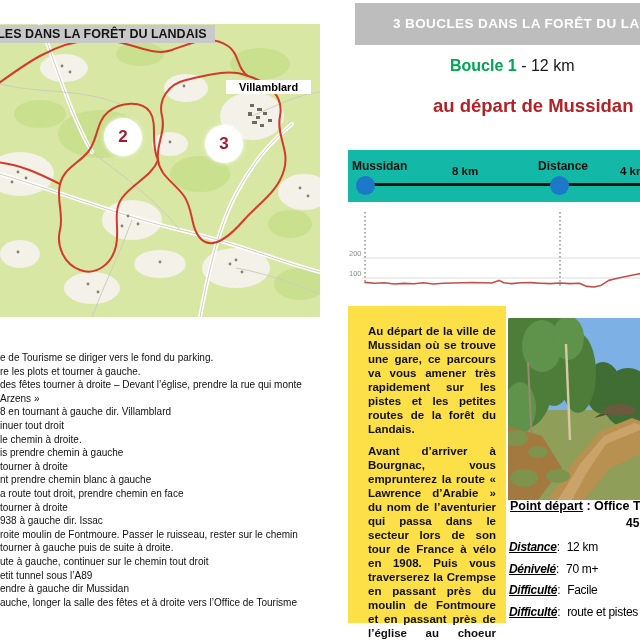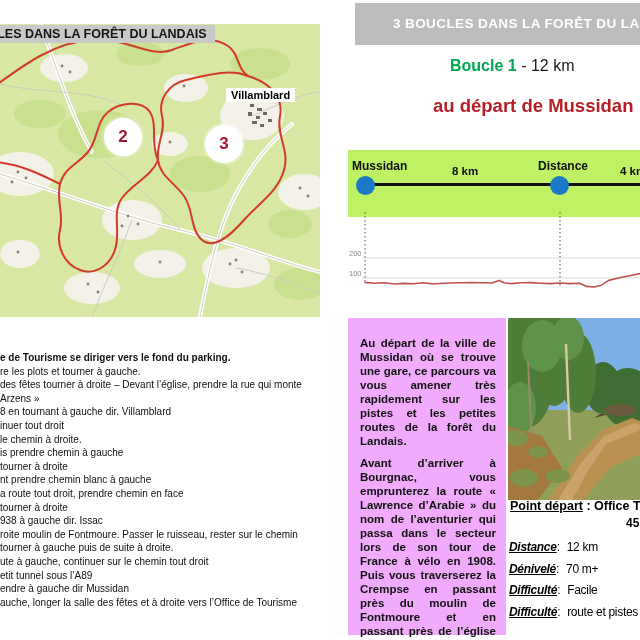--- a/index.html
+++ b/index.html
@@ -4,57 +4,57 @@
 <style>
   html,body{margin:0;padding:0}
   body{width:640px;height:640px;position:relative;overflow:hidden;background:#fff;
        font-family:"Liberation Sans",sans-serif;color:#1a1a1a}
 
   
   .map-wrap{position:absolute;left:0;top:24px;width:320px;height:293px}
   .left-banner{position:absolute;left:-58px;top:25px;height:18px;line-height:18px;
        background:#c9c9c9;color:#141414;font-weight:bold;font-size:12.5px;
        padding:0 8px;white-space:nowrap}
-  .town-label{position:absolute;left:226px;top:88px;background:#fff;padding:1px 5px;
+  .town-label{position:absolute;left:226px;top:80px;background:#fff;padding:1px 13px;
        font-weight:bold;font-size:11px;color:#000}
   .badge{position:absolute;width:38px;height:38px;border-radius:50%;background:#fff;
        color:#a6192e;font-weight:bold;font-size:17px;display:flex;align-items:center;
        justify-content:center;box-shadow:0 0 4px rgba(255,255,255,.9)}
   .badge2{left:104px;top:118px}
   .badge3{left:205px;top:125px}
   .directions{position:absolute;left:0;top:351px;width:319px;font-size:10px;
        line-height:13.6px;color:#111}
   .dir-line{white-space:nowrap;overflow:hidden;max-width:319px}
-  .dir-bold{font-weight:bold}
+  .dir-bold{font-weight:normal}
 
   
   .right-banner{position:absolute;left:355px;top:3px;width:430px;height:42px;
        background:#bdbdbd;color:#fff;font-weight:bold;font-size:13.5px;
        line-height:42px;padding-left:38px;white-space:nowrap;letter-spacing:.4px}
   .loop-title{position:absolute;left:450px;top:57px;font-size:16px;white-space:nowrap}
   .loop-name{color:#00a651;font-weight:bold}
   .loop-dist{color:#1a1a1a}
   .subtitle{position:absolute;left:433px;top:95px;font-size:18.5px;font-weight:bold;
        color:#b42025;white-space:nowrap}
 
-  .band{position:absolute;left:348px;top:150px;width:292px;height:67px;background:#bef264}
+  .band{position:absolute;left:348px;top:150px;width:292px;height:52px;background:#14b8a6}
   .band-line{position:absolute;left:17px;top:33px;width:283px;height:3px;background:#111}
   .dot{position:absolute;width:19px;height:19px;border-radius:50%;background:#1d78c8;top:26px}
   .dot1{left:8px}.dot2{left:202px}
   .station{position:absolute;top:9px;font-weight:bold;font-size:12px;color:#111;white-space:nowrap}
   .station1{left:4px}.station2{left:190px}
   .seg{position:absolute;top:15px;font-weight:bold;font-size:11.5px;color:#111;white-space:nowrap}
   .seg1{left:104px}.seg2{left:272px}
 
   .elev-wrap{position:absolute;left:348px;top:212px;width:292px;height:100px}
   .ytick{position:absolute;font-size:7.5px;color:#8a8a8a;left:1px}
   .ytick-200{top:37px}.ytick-100{top:57px}
 
-  .desc-box{position:absolute;left:348px;top:318px;width:158px;height:317px;
-       background:#f0abfc;box-sizing:border-box;padding:18px 10px 0 12px}
+  .desc-box{position:absolute;left:348px;top:306px;width:158px;height:317px;
+       background:#fde047;box-sizing:border-box;padding:18px 10px 0 20px}
   .desc-box p{margin:0 0 8px 0;font-size:11.5px;font-weight:600;line-height:14px;
        text-align:justify;color:#111}
 
   .photo{position:absolute;left:508px;top:318px;width:132px;height:182px}
 
   .point-depart{position:absolute;left:510px;top:499px;font-size:12.5px;font-weight:600;
        white-space:nowrap;color:#000}
   .u{text-decoration:underline}
   .coords{position:absolute;left:626px;top:516px;font-size:12px;font-weight:bold;color:#000}
   .info-rows{position:absolute;left:509px;top:537px;font-size:12px;line-height:21.5px;

